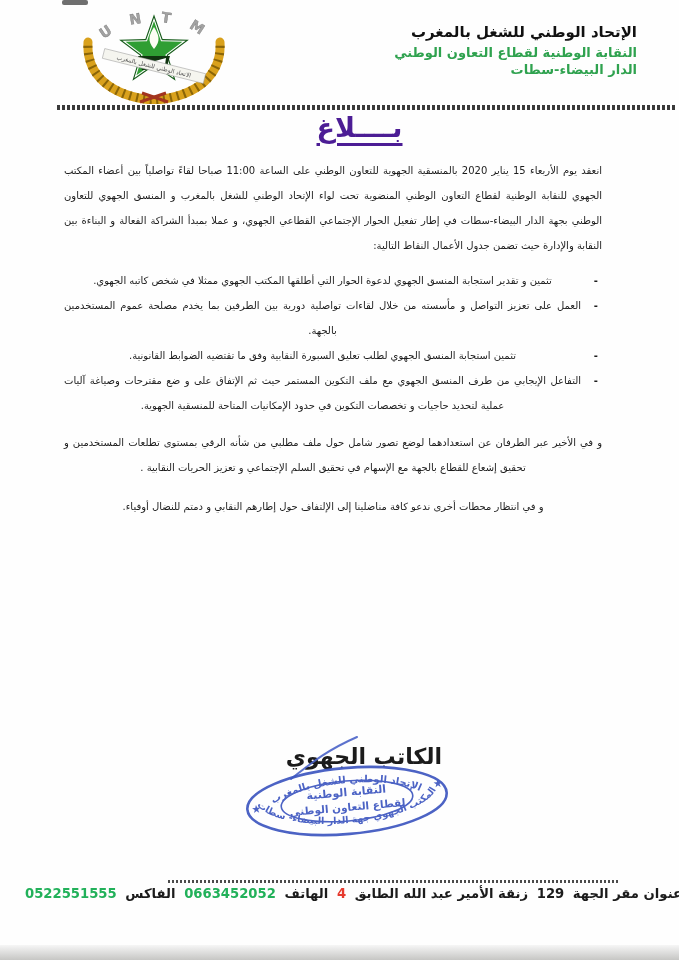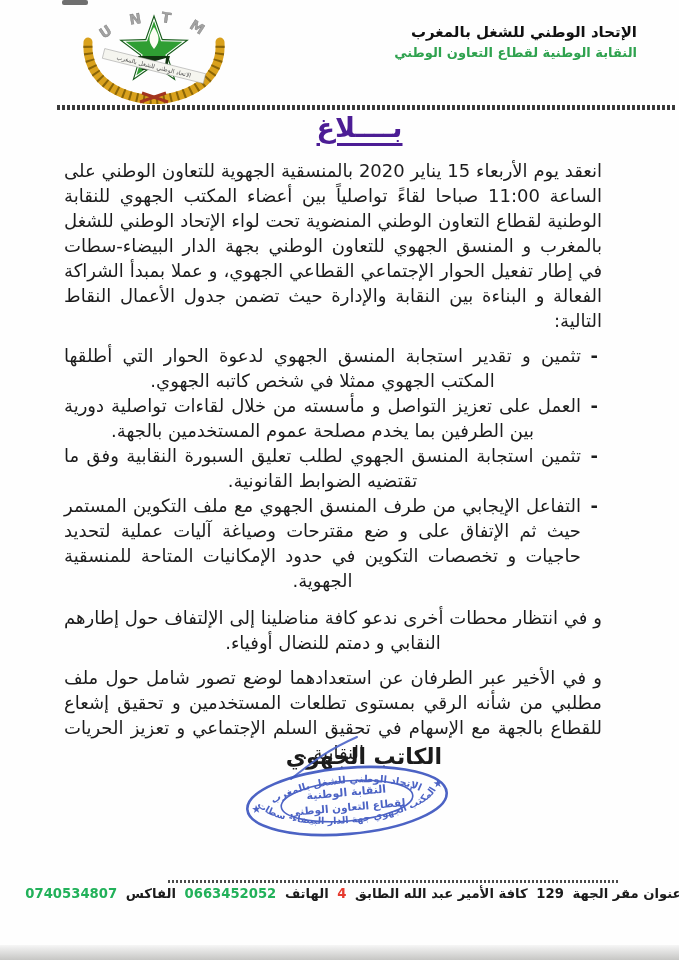--- a/index.html
+++ b/index.html
@@ -22,21 +22,21 @@
   }
   
   .title-wrap{position:absolute; left:0; right:0; top:112px; text-align:center; transform:translateX(20px);}
   .doc-title{
     display:inline-block; font-size:27px; font-weight:bold; color:#4c1d95;
     text-decoration:underline; text-decoration-thickness:2.5px; text-underline-offset:6px;
   }
   
   .content{
     position:absolute; left:64px; top:158px; width:538px;
-    direction:rtl; font-size:18px; line-height:25px; color:#1c1c1c;
+    direction:rtl; font-size:10px; line-height:25px; color:#1c1c1c;
   }
   .para{text-align:justify; margin:0 0 10px 0;}
   .para.center-last{text-align:justify; text-align-last:center; -moz-text-align-last:center;}
   .bullets{margin:2px 0 12px 0;}
   .bullet{
     position:relative; padding-right:21px;
     text-align:justify; text-align-last:center; -moz-text-align-last:center;
   }
   .bullet .dash{position:absolute; right:4px; top:0; font-weight:bold;}
   
@@ -104,20 +104,21 @@
 
     <g transform="rotate(14 82 62)">
       <rect x="30" y="57" width="104" height="10" fill="#f5f5ef" stroke="#9a9a9a" stroke-width="0.5"></rect>
       <text x="82" y="64.5" text-anchor="middle" font-size="6" fill="#555">الاتحاد الوطني للشغل بالمغرب</text>
     </g>
   </svg>
 
   <div class="org-block">
     <div class="org-name">الإتحاد الوطني للشغل بالمغرب</div>
     <div class="org-sub c-green">النقابة الوطنية لقطاع التعاون الوطني</div>
+    <div class="org-sub c-green">الدار البيضاء-سطات</div>
   </div>
 
   <div class="rule-top"></div>
 
   <div class="title-wrap">
     <span class="doc-title">بــــلاغ</span>
   </div>
 
   <div class="content" dir="rtl">
     <p class="para">انعقد يوم الأربعاء 15 يناير 2020 بالمنسقية الجهوية للتعاون الوطني على الساعة 11:00 صباحا لقاءً تواصلياً بين أعضاء المكتب الجهوي للنقابة الوطنية لقطاع التعاون الوطني المنضوية تحت لواء الإتحاد الوطني للشغل بالمغرب و المنسق الجهوي للتعاون الوطني بجهة الدار البيضاء-سطات في إطار تفعيل الحوار الإجتماعي القطاعي الجهوي، و عملا بمبدأ الشراكة الفعالة و البناءة بين النقابة والإدارة  حيث تضمن جدول الأعمال النقاط التالية:</p>
@@ -134,22 +135,22 @@
       <div class="bullet">
         <span class="dash">-</span>
         <span>تثمين استجابة المنسق الجهوي لطلب تعليق السبورة النقابية وفق ما تقتضيه الضوابط القانونية.</span>
       </div>
       <div class="bullet">
         <span class="dash">-</span>
         <span>التفاعل الإيجابي من طرف المنسق الجهوي مع ملف التكوين المستمر حيث ثم الإتفاق على و ضع مقترحات وصياغة آليات  عملية لتحديد حاجيات و تخصصات التكوين في حدود الإمكانيات المتاحة للمنسقية الجهوية.</span>
       </div>
     </div>
 
+    <p class="para center-last" style="margin-bottom:14px;">و في الأخير عبر الطرفان عن استعدادهما لوضع تصور شامل  حول ملف مطلبي من شأنه الرقي بمستوى تطلعات المستخدمين و تحقيق إشعاع للقطاع بالجهة مع الإسهام في تحقيق السلم الإجتماعي و تعزيز الحريات النقابية .</p>
     <p class="para center-last">و في انتظار محطات  أخرى  ندعو كافة مناضلينا إلى الإلتفاف حول إطارهم النقابي و دمتم للنضال أوفياء.</p>
-    <p class="para center-last" style="margin-bottom:14px;">و في الأخير عبر الطرفان عن استعدادهما لوضع تصور شامل  حول ملف مطلبي من شأنه الرقي بمستوى تطلعات المستخدمين و تحقيق إشعاع للقطاع بالجهة مع الإسهام في تحقيق السلم الإجتماعي و تعزيز الحريات النقابية .</p>
   </div>
 
   <div class="sig-label">الكاتب الجهوي</div>
 
   <svg class="stamp-svg" width="260" height="142" viewBox="0 0 260 142">
     <defs>
       <path id="stampTop" d="M 40 72 A 84 28 0 0 1 204 72"></path>
       <path id="stampBottom" d="M 32 64 A 92 33 0 0 0 212 64"></path>
     </defs>
 
@@ -168,23 +169,23 @@
         <textPath href="#stampBottom" startOffset="50%" text-anchor="middle">المكتب الجهوي جهة الدار البيضاء- سطات</textPath>
       </text>
     </g>
   </svg>
 
   <div class="rule-footer"></div>
 
   <div class="footer-1">
     <span>عنوان مقر الجهة</span>
     <span>129</span>
-    <span>كافة الأمير عبد الله الطابق</span>
+    <span>زنقة الأمير عبد الله الطابق</span>
     <span class="fc-red">4</span>
     <span>الهاتف</span>
     <span class="fc-green">0663452052</span>
     <span>الفاكس</span>
-    <span class="fc-green">0740534807</span>
+    <span class="fc-green">0522551555</span>
   </div>
 
 
   <div class="scan-bottom"></div>
 </div>
 
 </body></html>

